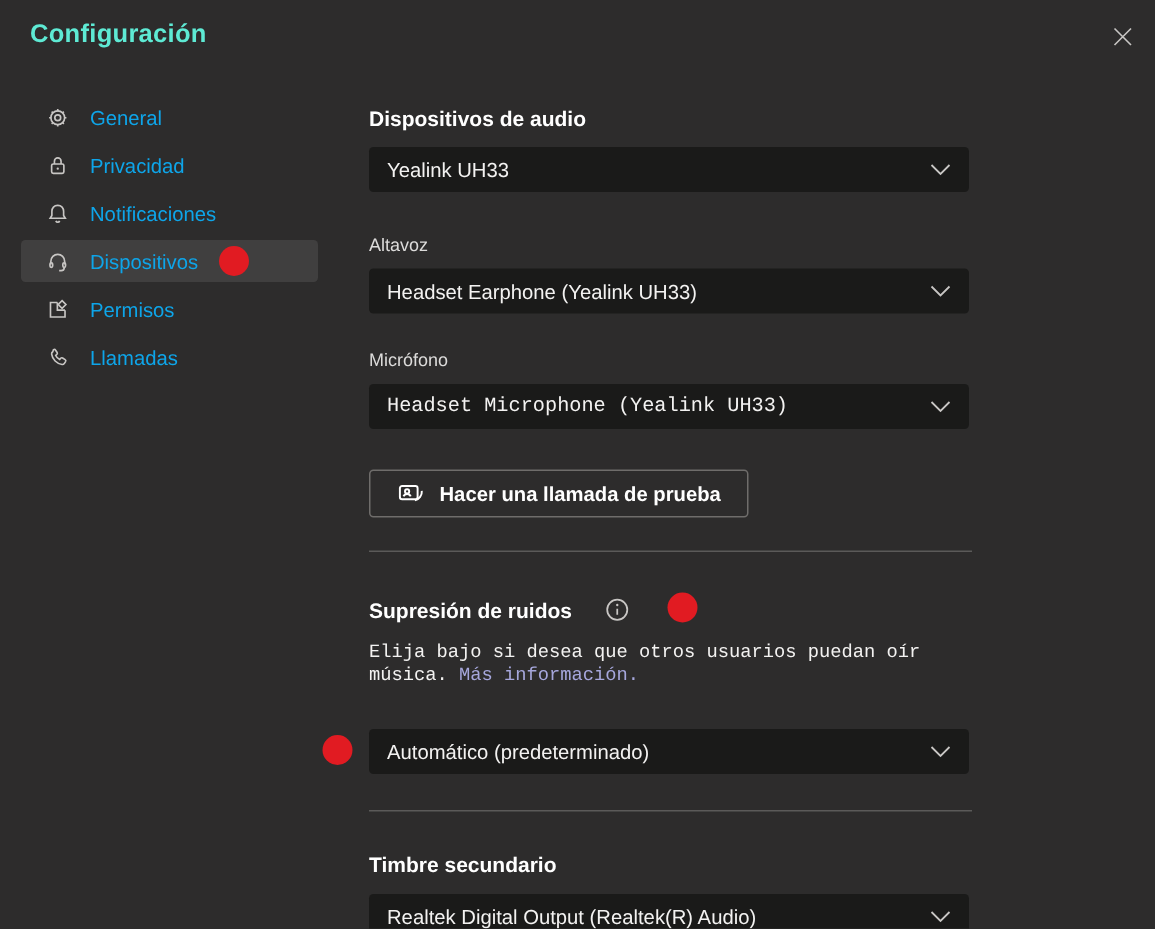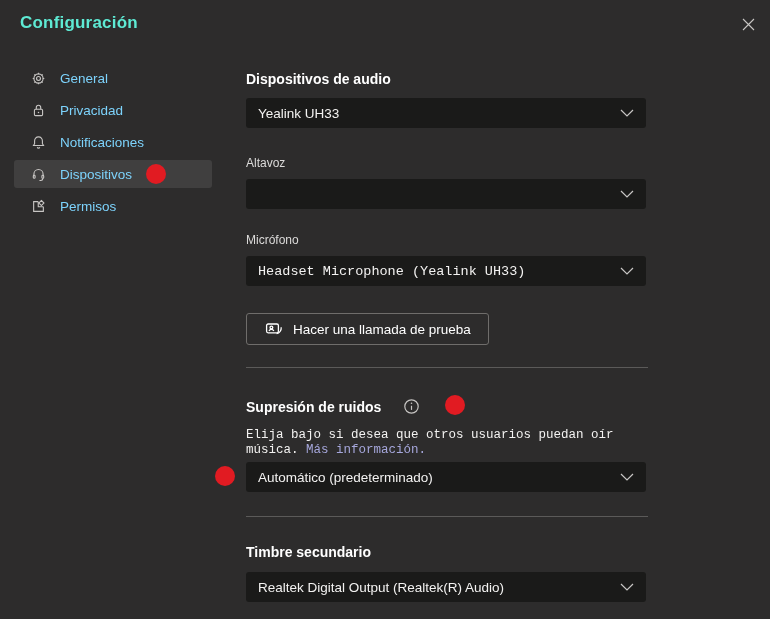--- a/index.html
+++ b/index.html
@@ -29,21 +29,21 @@
   .close-btn{
     position:absolute;right:8px;top:10px;width:28px;height:28px;
     display:flex;align-items:center;justify-content:center;cursor:pointer;
     color:var(--icon-gray);background:transparent;border:none;
   }
   
   .sidebar{position:absolute;left:14px;top:64px;width:198px;}
   .side-item{
     display:flex;align-items:center;height:28px;margin-bottom:4px;
     padding-left:16px;border-radius:3px;cursor:pointer;
-    font-size:13.5px;color:#7dd3fc;
+    font-size:13.5px;color:#0ea5e9;
   }
   .side-item.selected{background:var(--sel-bg);}
   .side-item .icn{
     width:17px;height:17px;margin-right:13px;color:var(--icon-gray);
     display:flex;align-items:center;justify-content:center;flex:0 0 17px;
   }
   .red-dot{
     width:20px;height:20px;border-radius:50%;background:var(--red);
     flex:0 0 20px;
   }
@@ -60,30 +60,30 @@
   .dropdown .chev{margin-left:auto;display:flex;align-items:center;color:var(--icon-gray);}
   .field-label{font-size:12px;color:var(--label);line-height:14px;}
   .lbl-speaker{margin-top:28px;}
   .dd-speaker{margin-top:9px;}
   .lbl-mic{margin-top:24px;}
   .dd-mic{margin-top:9px;font-family:Liberation Mono, monospace;}
   .test-call-btn{
     margin-top:27px;height:32px;display:inline-flex;align-items:center;gap:9px;
     background:transparent;border:1px solid var(--btn-border);border-radius:3px;
     color:#ffffff;font-family:"Liberation Sans", sans-serif;
-    font-size:13.5px;font-weight:400;padding:0 17px;cursor:pointer;
+    font-size:13.5px;font-weight:700;padding:0 17px;cursor:pointer;
   }
   .test-call-btn .icn{display:flex;align-items:center;color:#ffffff;}
   .divider{margin-top:22px;border:none;border-top:1px solid var(--divider);width:402px;}
   .divider-2{margin-top:24px;}
   .heading-row{margin-top:27px;display:flex;align-items:flex-end;gap:22px;}
   .info-icn{display:flex;align-items:center;color:var(--icon-gray);cursor:pointer;}
   .desc{margin-top:13px;font-size:12.5px;line-height:15px;color:var(--text);font-family:Liberation Mono, monospace;}
   .desc a{color:var(--link);text-decoration:none;cursor:pointer;}
-  .dd-noise{margin-top:4px;text-align:right;}
+  .dd-noise{margin-top:28px;text-align:right;}
   .dd-wrap{position:relative;}
   .dd-noise-dot{position:absolute;left:-31px;top:16px;}
   .h-ringer{margin-top:27px;}
   .dd-ringer{margin-top:12px;}
 </style>
 </head>
 <body>
 
 <div class="dialog-title">Configuración</div>
 
@@ -144,38 +144,47 @@
     <span class="icn">
       <svg width="17" height="17" viewBox="0 0 20 20" fill="none" stroke="currentColor" stroke-width="1.3">
         <path d="M9.7 4.3 H4.3 V15.7 H15.7 V10.3"></path>
         <path d="M9.7 4.3 V10.3 H15.7"></path>
         <path d="M13.4 2.9 l3 3 l-3 3 l-3 -3 z"></path>
       </svg>
     </span>
     <span>Permisos</span>
   </div>
 
+  <div class="side-item">
+    <span class="icn">
+      <svg width="17" height="17" viewBox="0 0 20 20" fill="none" stroke="currentColor" stroke-width="1.3">
+        <path d="M6.7 3.6 c.5-.3 1.2-.2 1.5 .3 l1.3 2 c.3 .5 .2 1.1-.2 1.5 l-.9 .8 c.6 1.4 1.7 2.5 3.1 3.1 l.8-.9 c.4-.4 1-.5 1.5-.2 l2 1.3 c.5 .3 .6 1 .3 1.5 l-.9 1.4 c-.4 .6-1.1 1-1.8 .9 c-4.2-.6-7.6-4-8.2-8.2 c-.1-.7 .3-1.4 .9-1.8 z"></path>
+      </svg>
+    </span>
+    <span>Llamadas</span>
+  </div>
 
 </nav>
 
 <main class="main">
 
   <h2 class="section-heading h-audio">Dispositivos de audio</h2>
 
   <div class="dropdown">
     <span>Yealink UH33</span>
     <span class="chev">
       <svg width="14" height="8" viewBox="0 0 14 8" fill="none">
           <path d="M1 1 L7 7 L13 1" stroke="currentColor" stroke-width="1.2"></path>
         </svg>
     </span>
   </div>
 
   <div class="field-label lbl-speaker">Altavoz</div>
   <div class="dropdown dd-speaker">
+    <span>Headset Earphone (Yealink UH33)</span>
     <span class="chev">
       <svg width="14" height="8" viewBox="0 0 14 8" fill="none">
           <path d="M1 1 L7 7 L13 1" stroke="currentColor" stroke-width="1.2"></path>
         </svg>
     </span>
   </div>
 
   <div class="field-label lbl-mic">Micrófono</div>
   <div class="dropdown dd-mic">
     <span>Headset Microphone (Yealink UH33)</span>

